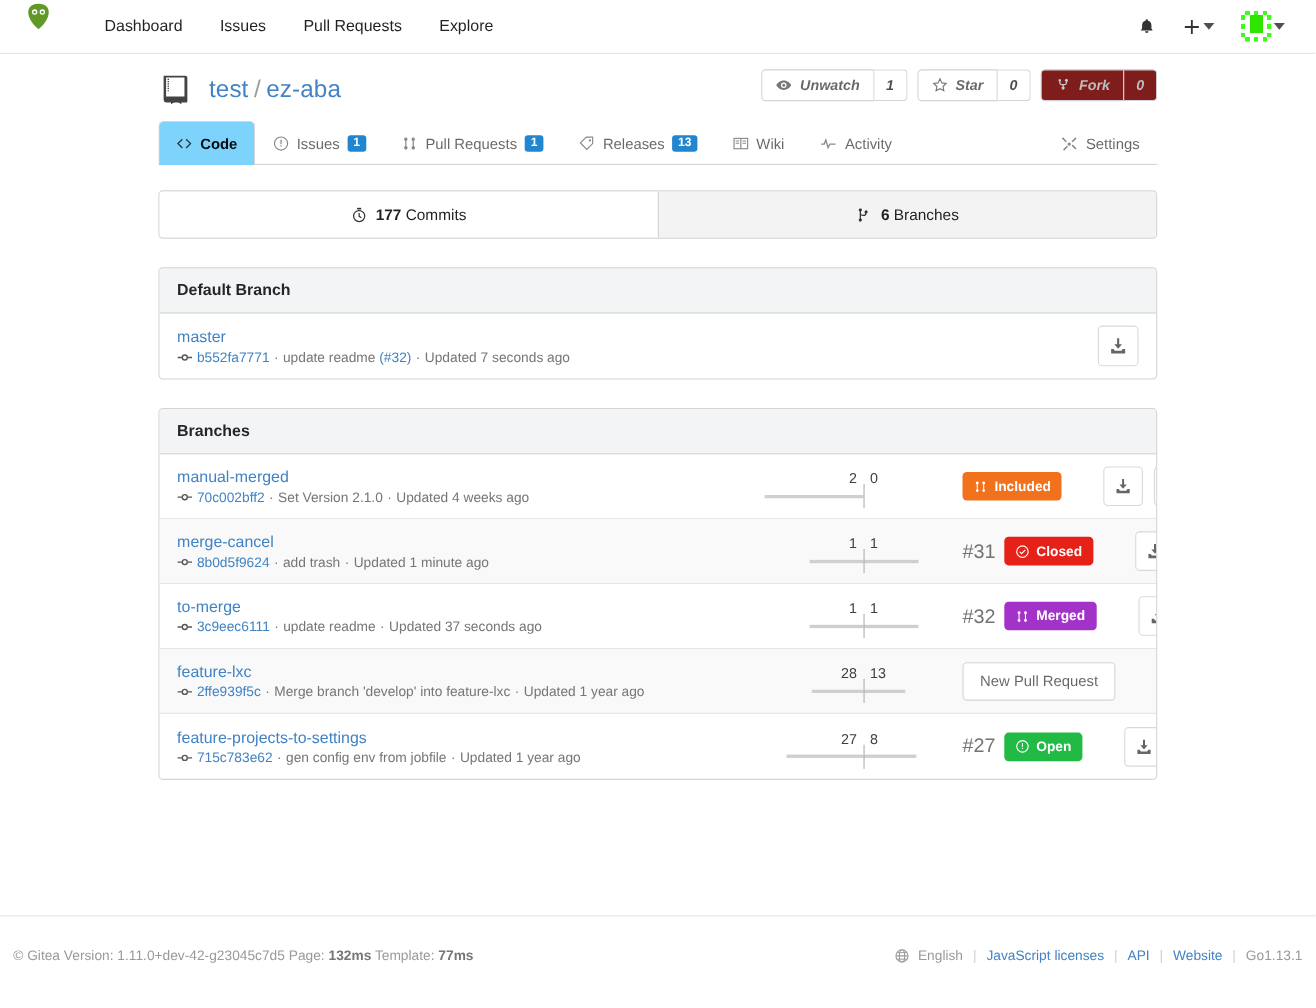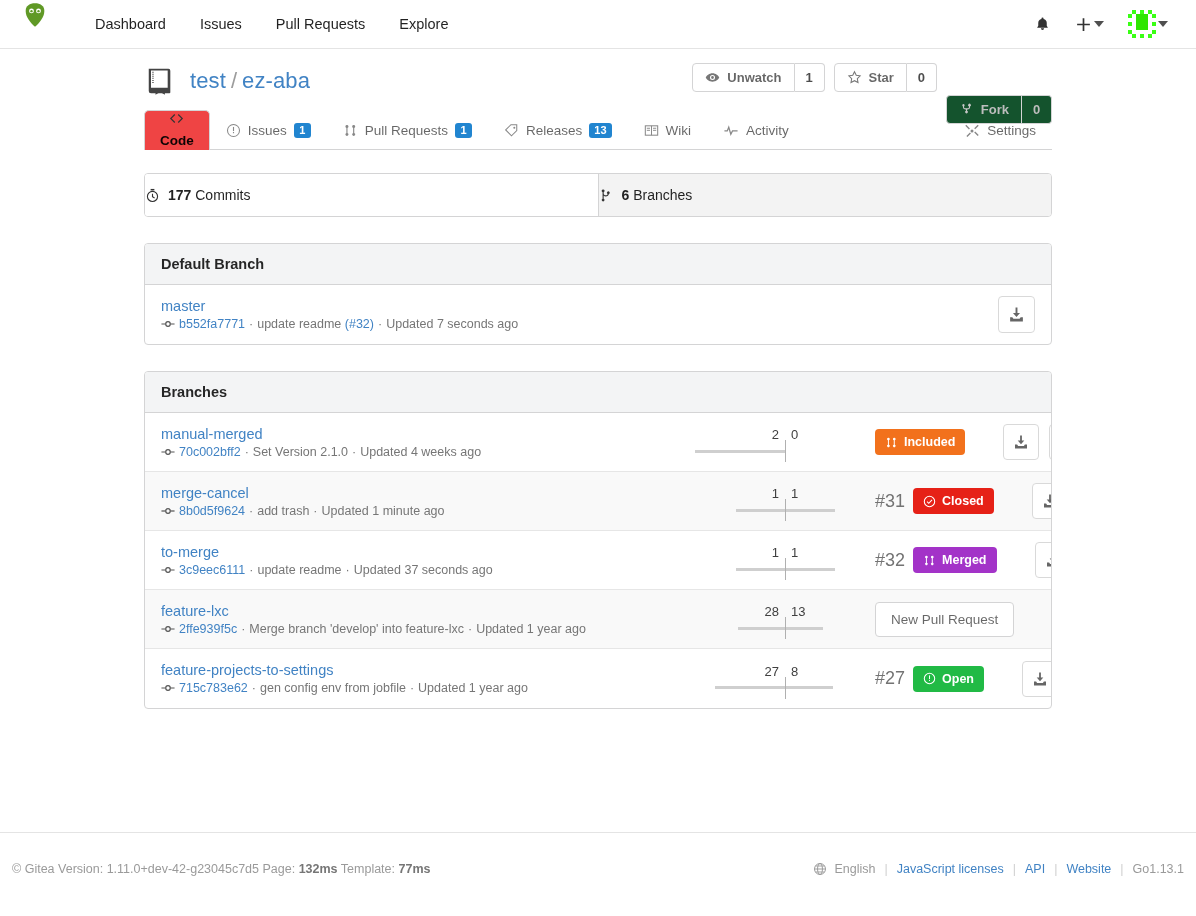--- a/index.html
+++ b/index.html
@@ -67,21 +67,21 @@
   }
   .repo-icon { width: 32px; height: 32px; margin-right: 14px; flex: none; }
   .repo-title { font-size: 22px; letter-spacing: .1px; }
   .repo-title a { color: #4183c4; text-decoration: none; cursor: pointer; }
   .repo-title .sep { color: #9c9c9c; margin: 0 5px; font-weight: 300; }
 
   .repo-actions {
     position: absolute; right: 0; top: 14px;
     display: flex; align-items: stretch;
   }
-  .btn-group { display: flex; margin-left: 9px; }
+  .btn-group { display: flex; margin-left: 9px; font-style: italic; }
   .btn-group > * { border: 1px solid #d4d4d5; }
   .btn-lab {
     display: flex; align-items: center; gap: 7px;
     background: #fff;
     padding: 0 12px; height: 29px;
     font-size: 13px; font-weight: bold; color: rgba(0,0,0,.6);
     border-radius: 4px 0 0 4px;
     cursor: pointer;
     white-space: nowrap;
   }
@@ -89,21 +89,21 @@
     display: flex; align-items: center; justify-content: center;
     min-width: 30px; height: 29px;
     padding: 0 9px;
     font-size: 13px; font-weight: bold; color: rgba(0,0,0,.7);
     background: #fff;
     border-left: none;
     border-radius: 0 4px 4px 0;
     cursor: pointer;
   }
   .btn-disabled .btn-lab,
-  .btn-disabled .btn-cnt { color: #bdbdbd; background: #14532d; cursor: default; margin-top: 32px; }
+  .btn-disabled .btn-cnt { color: #bdbdbd; background: #7f1d1d; cursor: default; }
 
   
   .tabbar {
     display: flex; align-items: flex-end;
     border-bottom: 1px solid #d4d4d5;
     position: relative;
     height: 41px;
   }
   .tab {
     display: flex; align-items: center; gap: 7px;
@@ -111,25 +111,24 @@
     font-size: 13.5px; color: rgba(0,0,0,.6);
     background: transparent;
     border: 1px solid transparent;
     border-bottom: none;
     border-radius: 5px 5px 0 0;
     margin-bottom: -1px;
     cursor: pointer;
     text-decoration: none;
   }
   .tab.active {
-    background: #ef4444;
+    background: #7dd3fc;
     border-color: #d4d4d5;
     color: rgba(0,0,0,.95);
     font-weight: bold;
-    flex-direction: column;
   }
   .tab-badge {
     background: #2185d0; color: #fff;
     font-size: 11px; font-weight: bold;
     border-radius: 3px;
     padding: 1px 5px 2px;
     line-height: 1.1;
     min-width: 17px; text-align: center;
   }
   .tab-settings { margin-left: auto; }
@@ -138,21 +137,21 @@
   .seg-wrap {
     margin-top: 23px;
     display: flex;
     border: 1px solid #d4d4d5;
     border-radius: 4px;
     overflow: hidden;
     height: 44px;
   }
   .seg {
     flex: 1;
-    display: flex; align-items: center; gap: 8px;
+    display: flex; align-items: center; justify-content: center; gap: 8px;
     font-size: 14px; color: rgba(0,0,0,.87);
     text-decoration: none;
     cursor: pointer;
     background: #fff;
   }
   .seg + .seg { border-left: 1px solid #d4d4d5; }
   .seg.active { background: #f3f3f3; }
   .seg b { font-weight: bold; }
 
   

